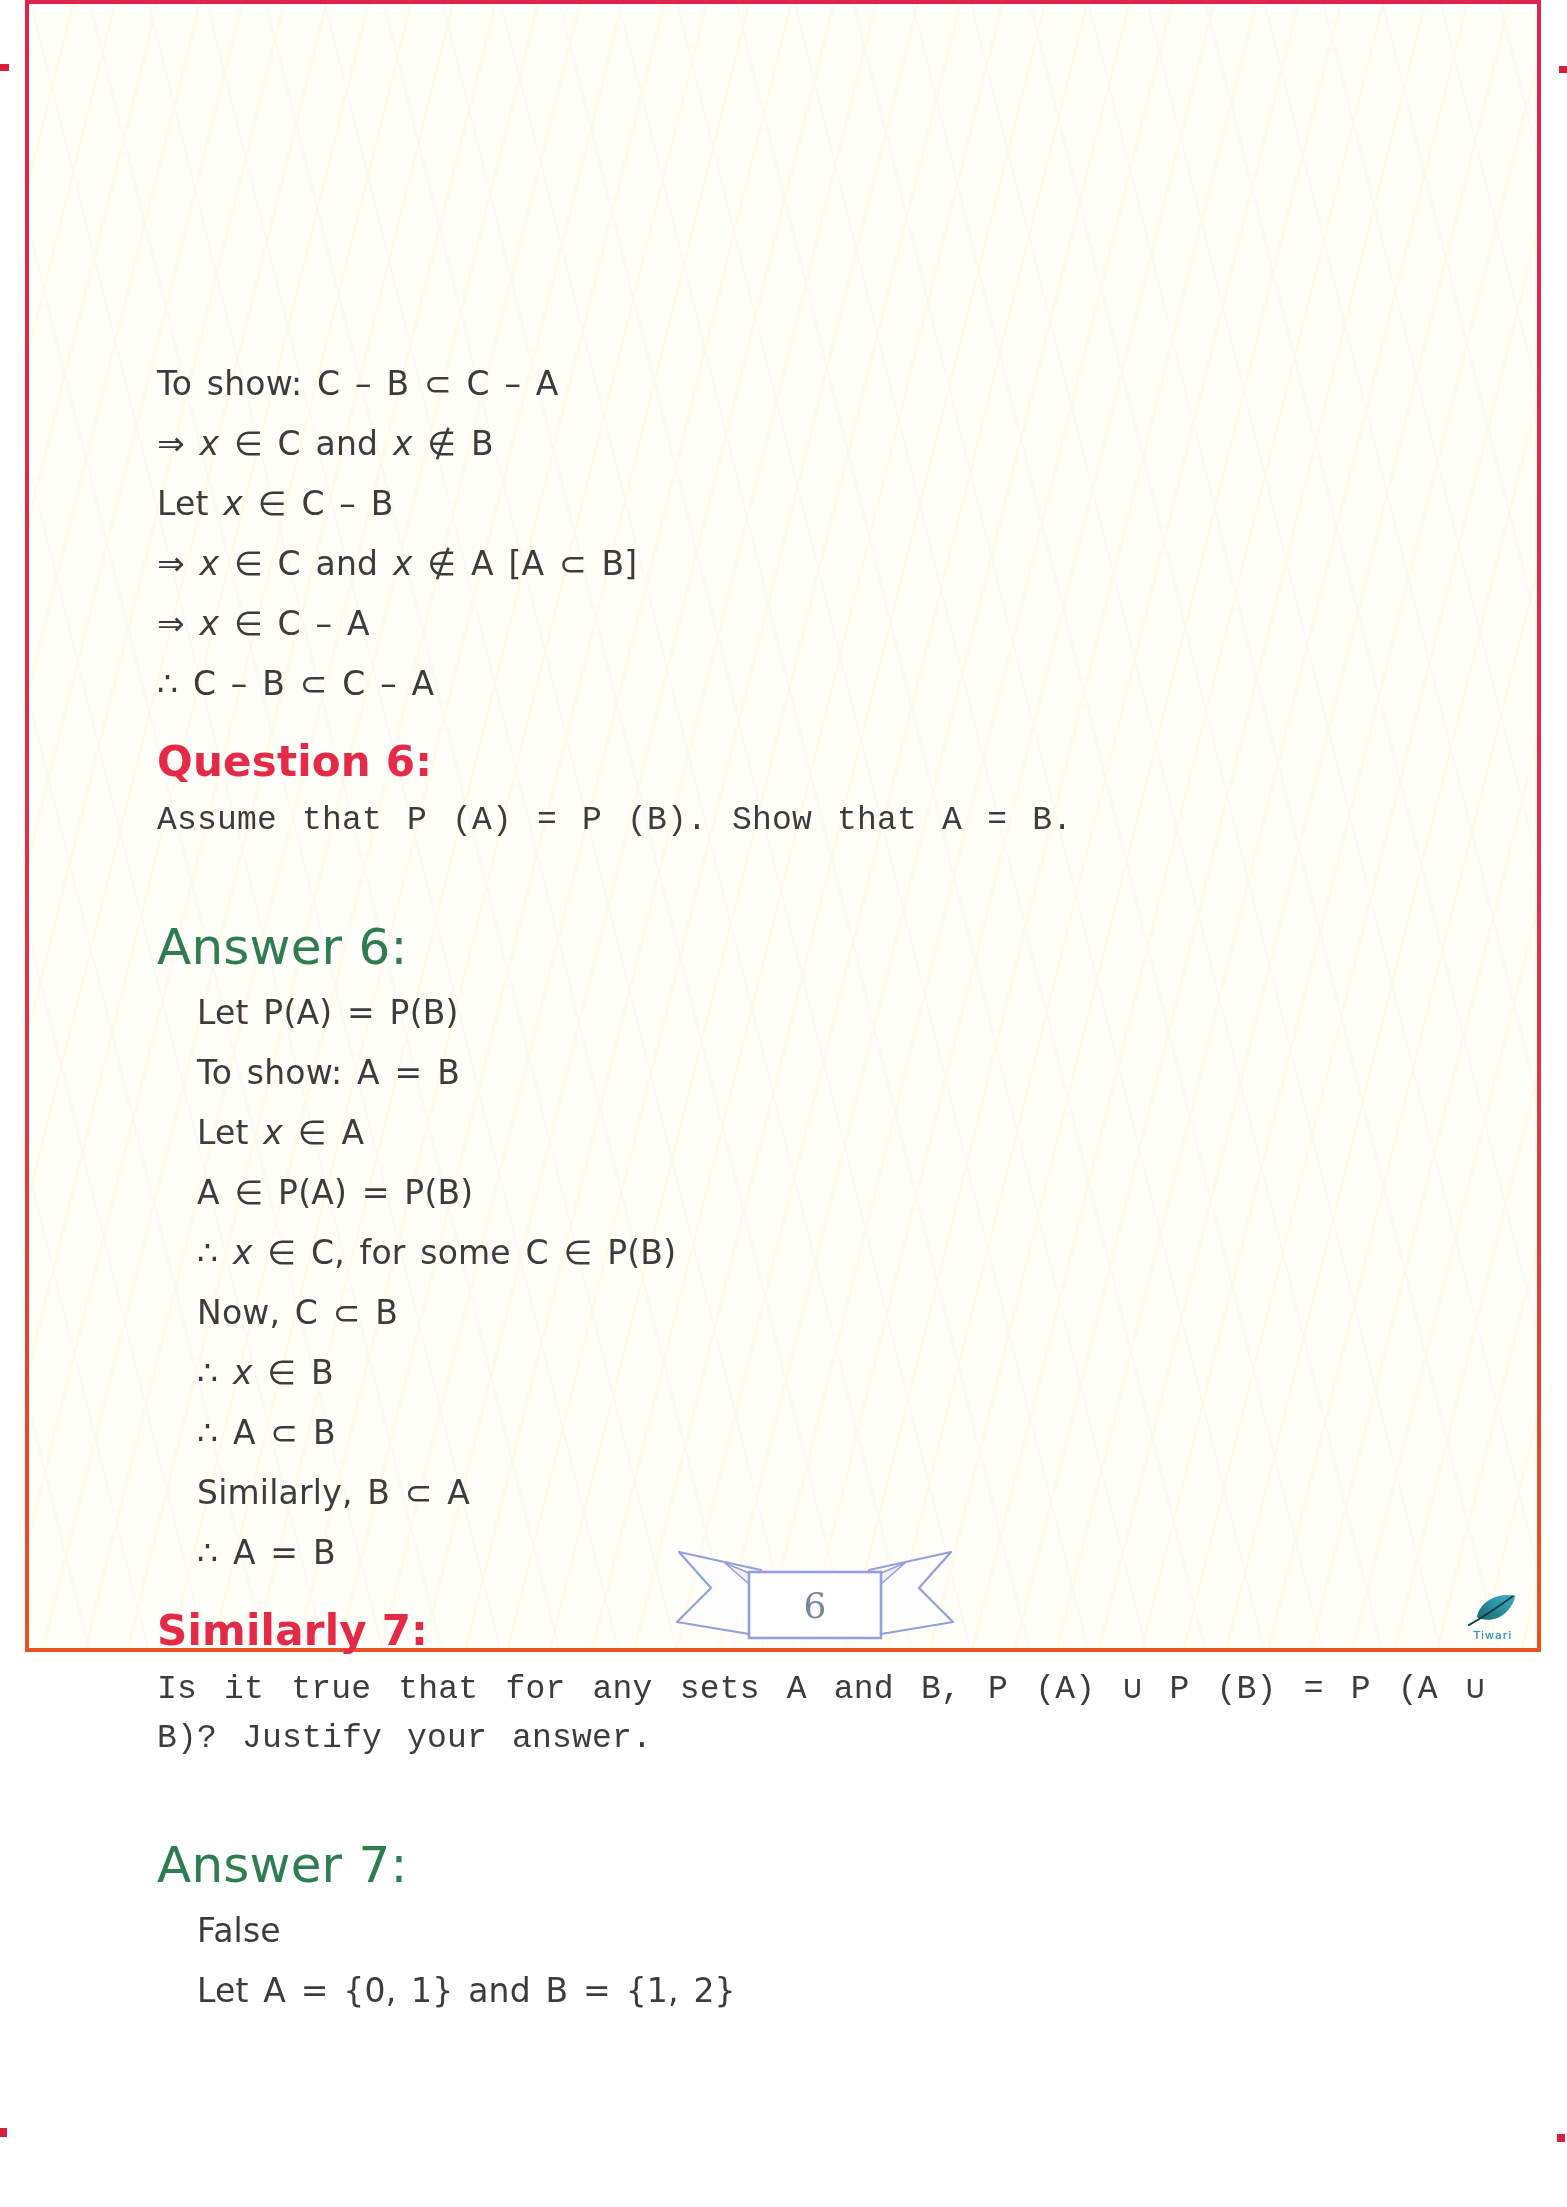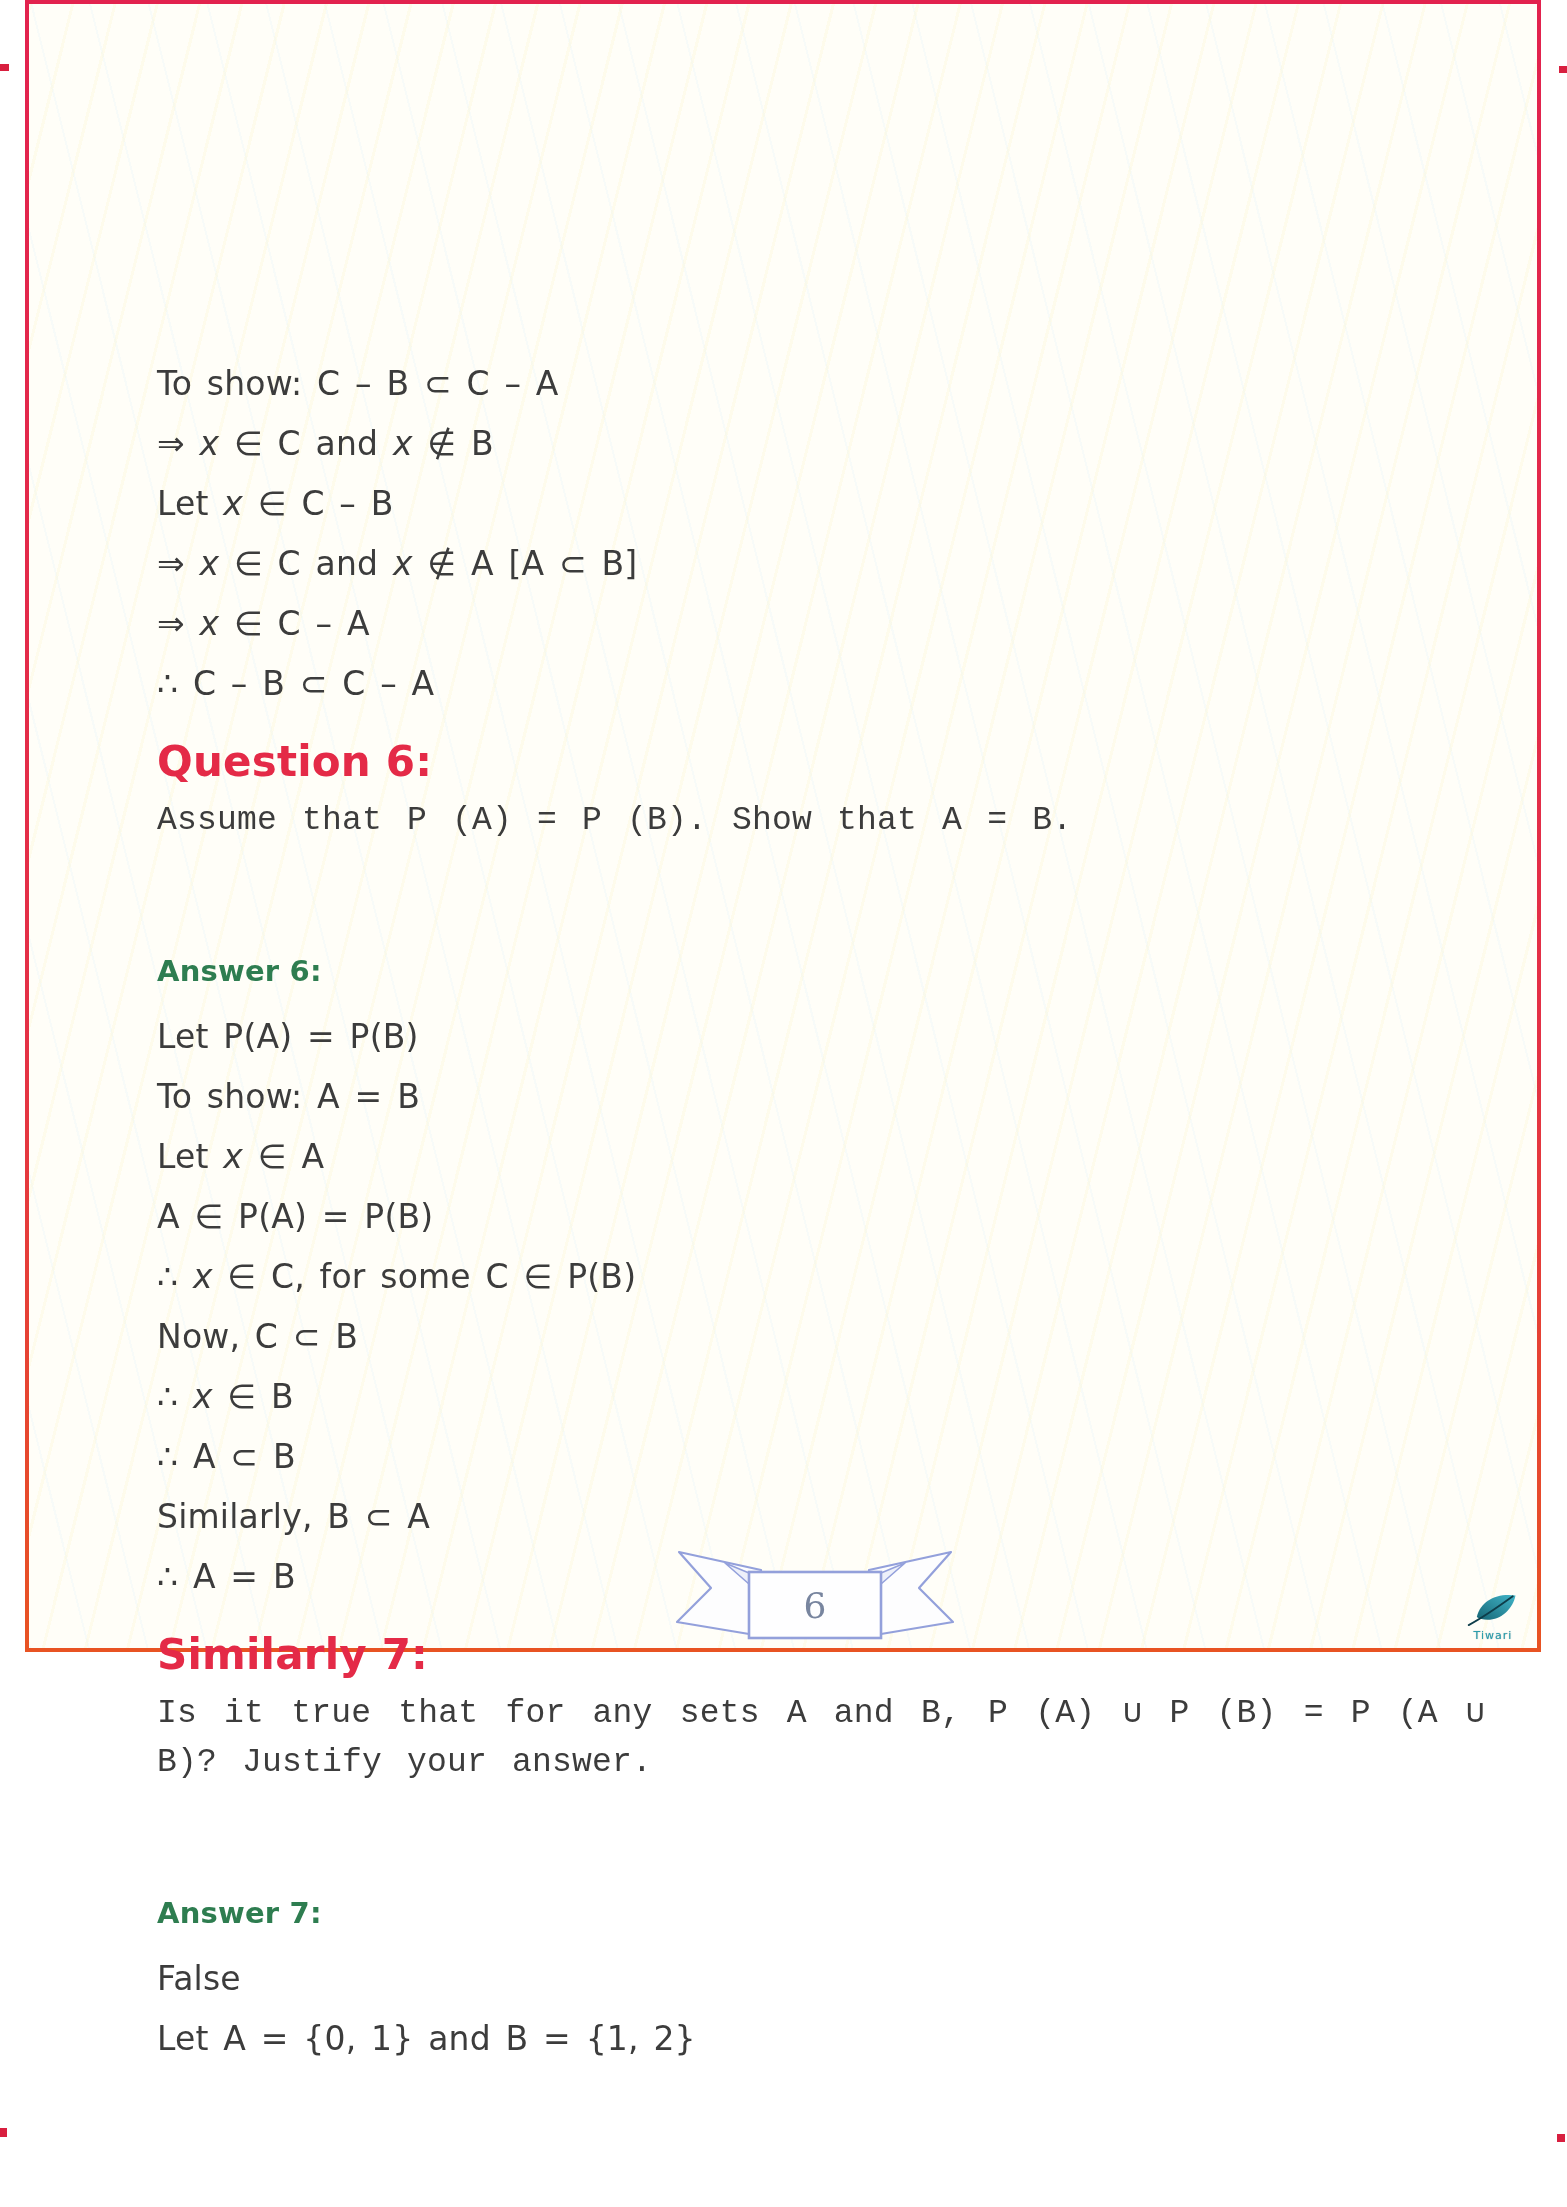--- a/index.html
+++ b/index.html
@@ -45,28 +45,28 @@
   .line{
     font-size:33px;line-height:60px;letter-spacing:.2px;word-spacing:4px;
     white-space:pre-wrap;
   }
   .line i{font-style:italic;}
   .qhead{
     font-size:42px;line-height:56px;font-weight:bold;letter-spacing:.2px;
     color:var(--question-red);margin-top:20px;
   }
   .ahead{
-    font-size:29px;line-height:56px;font-weight:bold;letter-spacing:.2px;
-    color:var(--answer-green);margin-top:98px;
+    font-size:50px;line-height:56px;font-weight:normal;letter-spacing:.2px;
+    color:var(--answer-green);margin-top:74px;
   }
   .qtext{
     font-size:33px;line-height:49px;letter-spacing:.2px;word-spacing:5px;
     text-align:justify;margin-top:6px;font-family:Liberation Mono, monospace;
   }
-  .alines{margin-top:8px;}
+  .alines{margin-top:8px;margin-left:40px;}
 
   
   .ribbon{
     position:absolute;bottom:6px;left:calc(50% + 32px);transform:translateX(-50%);
     width:300px;height:100px;
   }
   .ribbon svg{position:absolute;inset:0;}
   .pagenum{
     position:absolute;left:84px;top:30px;width:132px;height:66px;
     display:flex;align-items:center;justify-content:center;

